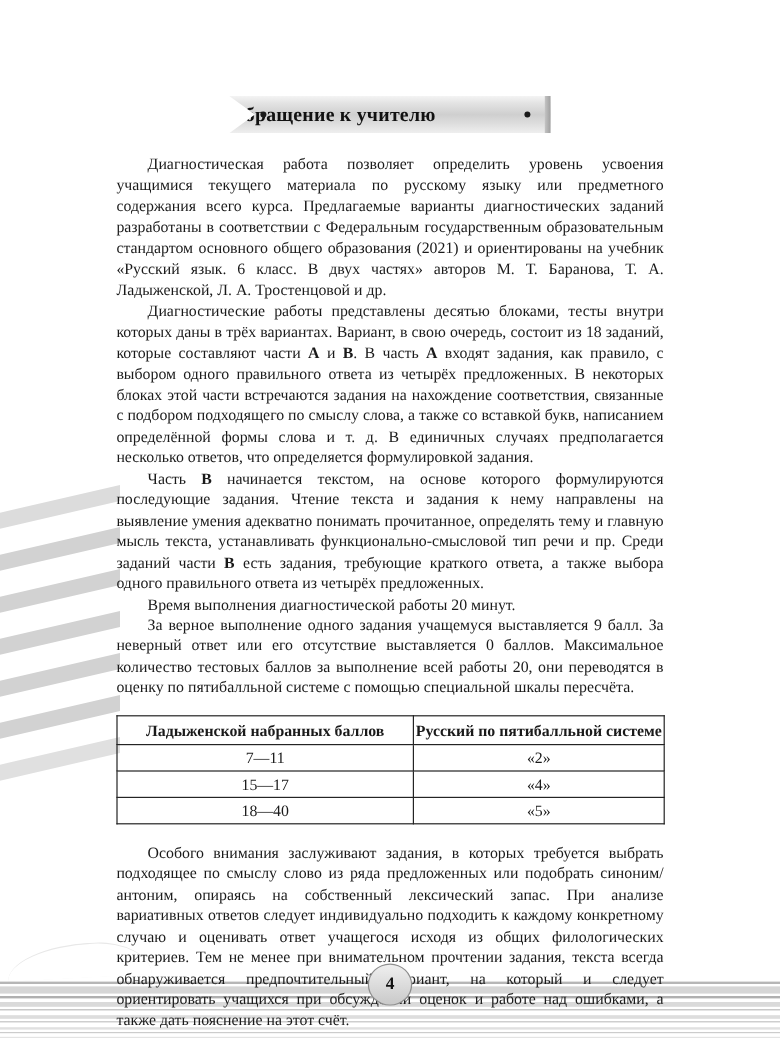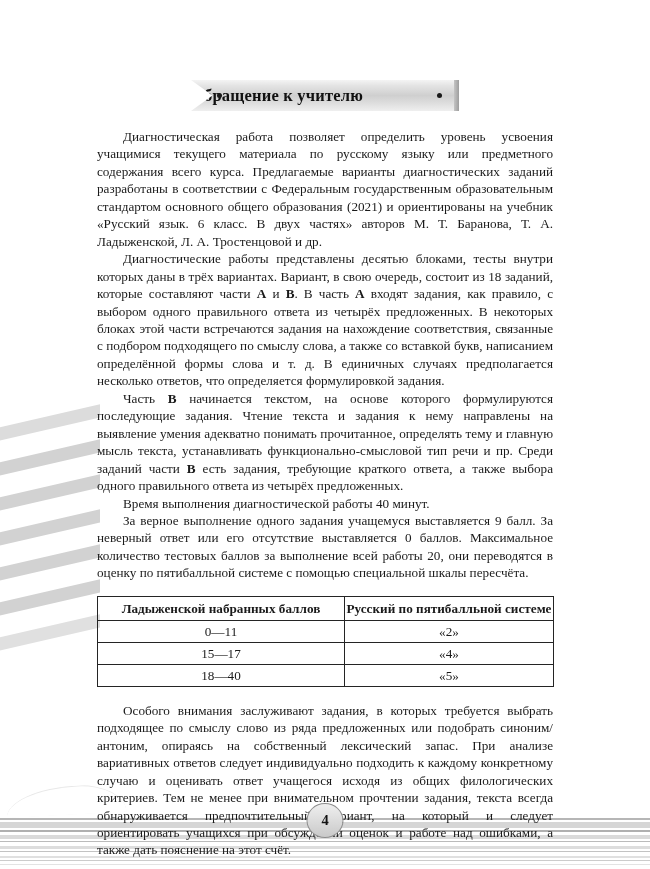--- a/index.html
+++ b/index.html
@@ -230,38 +230,38 @@
     <span class="dot right"></span>
     <span class="banner-fold"></span>
   </div>
 </div>
 
 <div class="content">
   <div id="paras-before">
       <p class="para">Диагностическая работа позволяет определить уровень усвоения учащимися текущего материала по русскому языку или предметного содержания всего курса. Предлагаемые варианты диагностических заданий разработаны в соответствии с Федеральным государственным образовательным стандартом основного общего образования (2021) и ориентированы на учебник «Русский язык. 6 класс. В двух частях» авторов М. Т. Баранова, Т. А. Ладыженской, Л. А. Тростенцовой и др.</p>
       <p class="para">Диагностические работы представлены десятью блоками, тесты внутри которых даны в трёх вариантах. Вариант, в свою очередь, состоит из 18 заданий, которые составляют части <b>А</b> и <b>В</b>. В часть <b>А</b> входят задания, как правило, с выбором одного правильного ответа из четырёх предложенных. В некоторых блоках этой части встречаются задания на нахождение соответствия, связанные с подбором подходящего по смыслу слова, а также со вставкой букв, написанием определённой формы слова и т. д. В единичных случаях предполагается несколько ответов, что определяется формулировкой задания.</p>
       <p class="para">Часть <b>В</b> начинается текстом, на основе которого формулируются последующие задания. Чтение текста и задания к нему направлены на выявление умения адекватно понимать прочитанное, определять тему и главную мысль текста, устанавливать функционально-смысловой тип речи и пр. Среди заданий части <b>В</b> есть задания, требующие краткого ответа, а также выбора одного правильного ответа из четырёх предложенных.</p>
-      <p class="para">Время выполнения диагностической работы 40 минут.</p>
+      <p class="para">Время выполнения диагностической работы 20 минут.</p>
       <p class="para">За верное выполнение одного задания учащемуся выставляется 9 балл. За неверный ответ или его отсутствие выставляется 0 баллов. Максимальное количество тестовых баллов за выполнение всей работы 20, они переводятся в оценку по пятибалльной системе с помощью специальной шкалы пересчёта.</p>
     </div>
 
   <table class="score-table">
     <colgroup>
         <col class="c1">
         <col class="c2">
       </colgroup>
     <thead>
       <tr id="table-head-row">
           <th>Ладыженской набранных баллов</th>
           <th>Русский по пятибалльной системе</th>
         </tr>
     </thead>
     <tbody id="table-body">
         <tr>
-          <td>0—11</td>
+          <td>7—11</td>
           <td>«2»</td>
         </tr>
         <tr>
           <td>15—17</td>
           <td>«4»</td>
         </tr>
         <tr>
           <td>18—40</td>
           <td>«5»</td>
         </tr>

